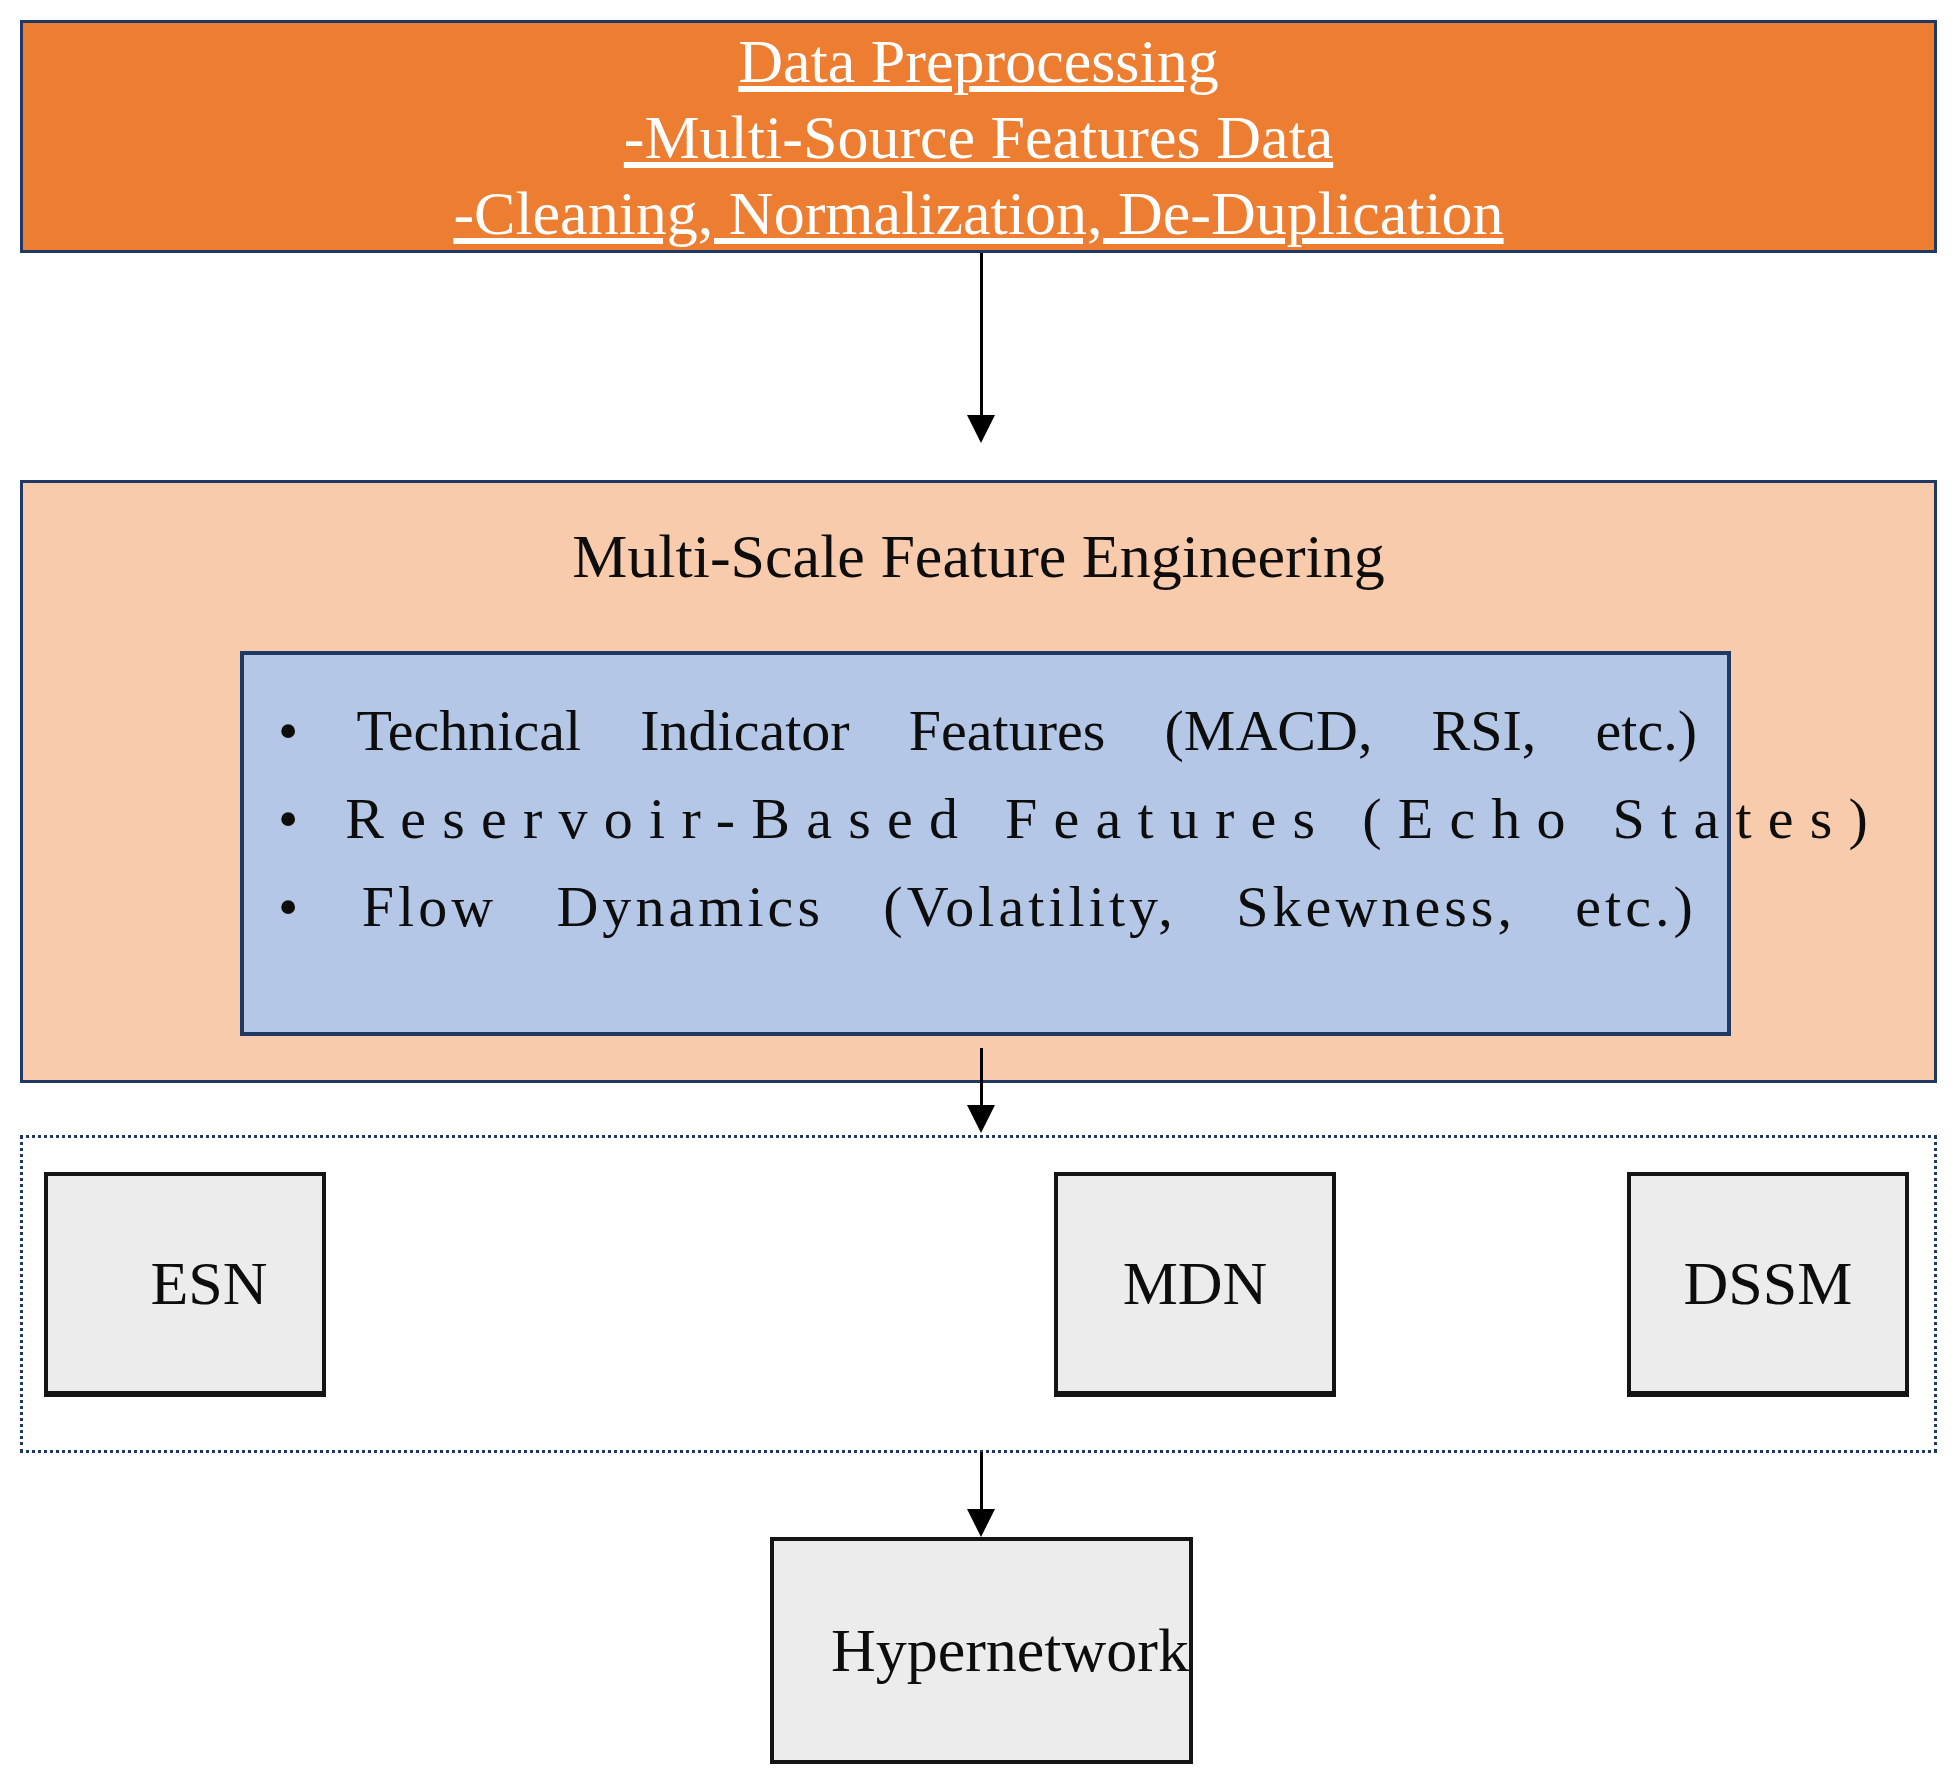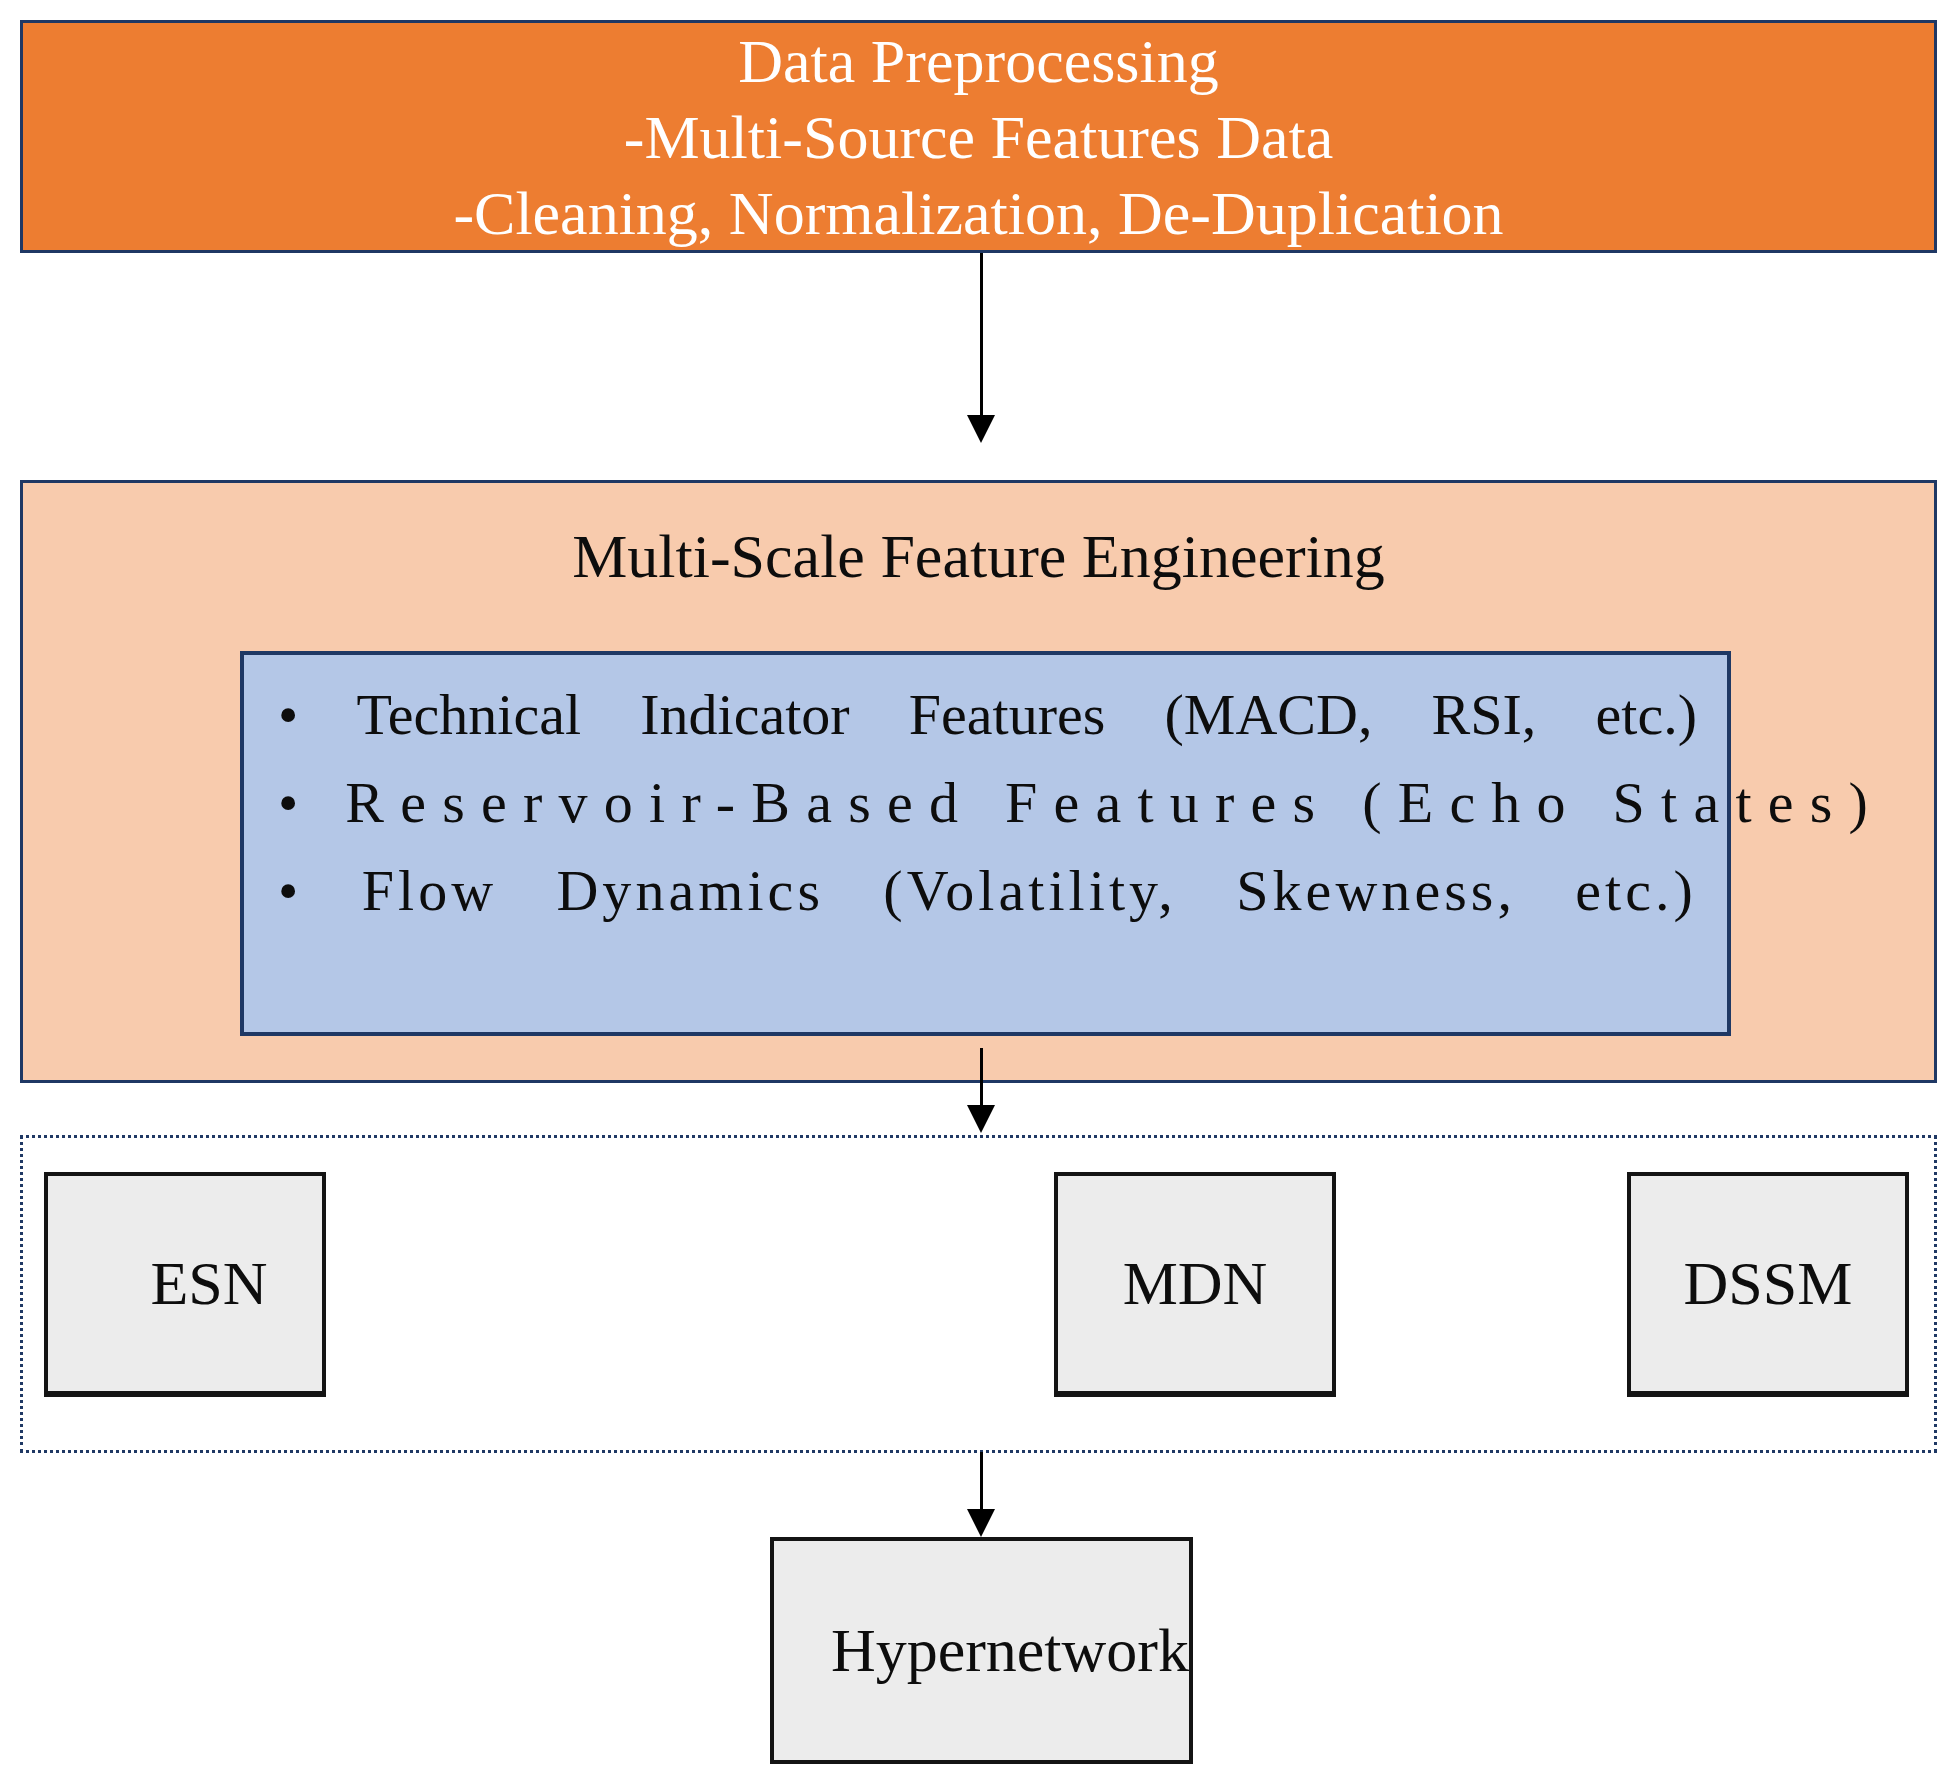--- a/index.html
+++ b/index.html
@@ -35,20 +35,21 @@
     flex-direction: column;
     justify-content: center;
     align-items: center;
     text-align: center;
   }
   .preprocess-box .line {
     color: #ffffff;
     font-size: 62px;
     line-height: 76px;
     white-space: nowrap;
+    text-decoration: underline;
   }
 
   
   .arrow { position: absolute; }
   .arrow .shaft {
     position: absolute;
     left: 0; top: 0;
     width: 3px;
     background: #000000;
   }
@@ -86,21 +87,21 @@
     line-height: 72px;
     color: var(--ink);
     white-space: nowrap;
   }
   .feature-panel {
     position: absolute;
     left: 217px; top: 168px;
     width: 1491px; height: 385px;
     background: var(--blue);
     border: 4px solid var(--navy);
-    padding: 16px 30px 0 34px;
+    padding: 32px 30px 0 34px;
   }
   .bullet-line {
     font-size: 58px;
     line-height: 88px;
     color: var(--ink);
     text-align: justify;
     text-align-last: justify;
     white-space: nowrap;
   }
   .bullet-line.spread-wide { letter-spacing: 0.28em; }

